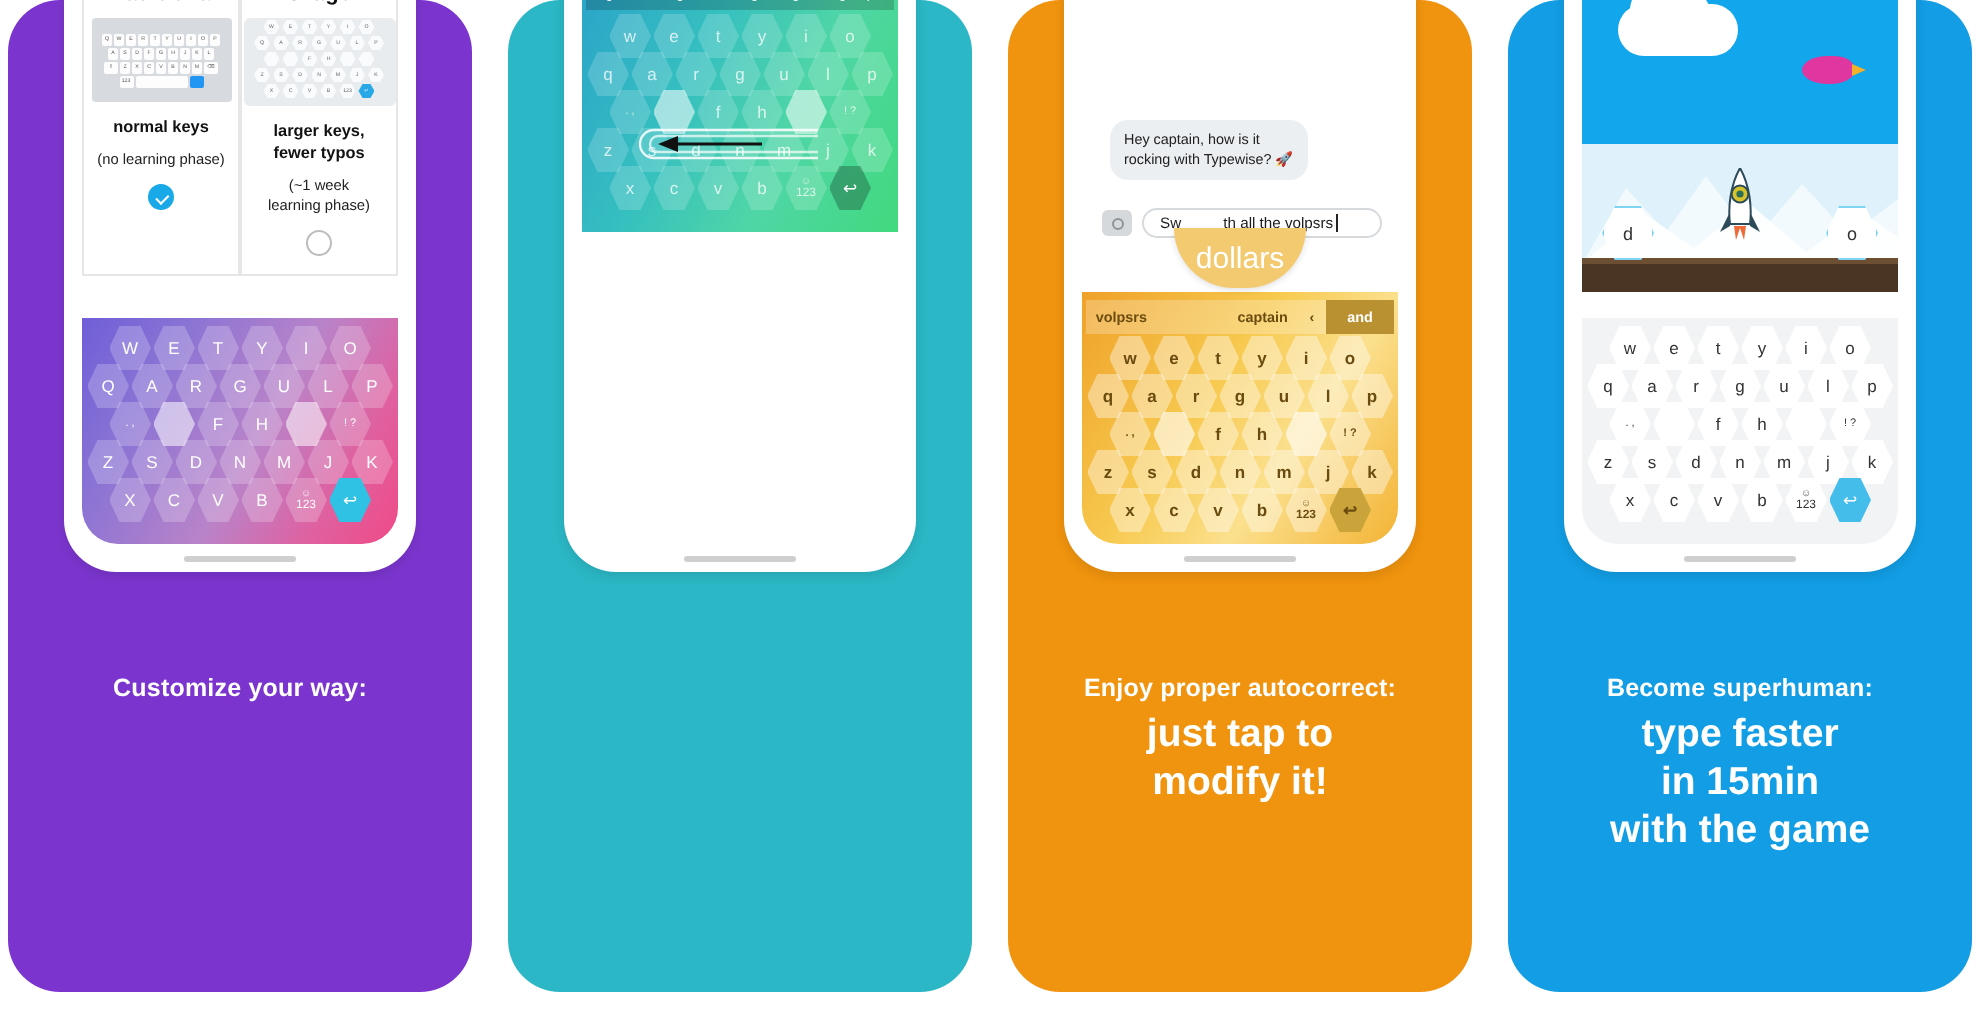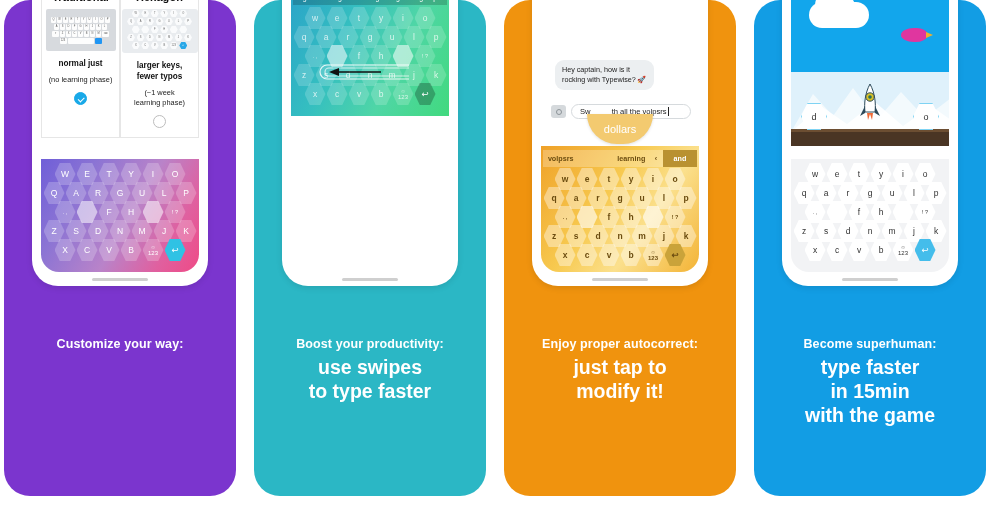--- a/index.html
+++ b/index.html
@@ -60,21 +60,21 @@
 
   
   .kbd.grad3{background:linear-gradient(120deg,#f2a01e 0%,#f6c242 35%,#fbdb74 60%,#f8c council 100%);}
   .kbd.grad3{background:linear-gradient(125deg,#efa128 0%,#f7c94f 40%,#fbe08d 65%,#f3b335 100%);font-weight:bold;}
   .hex.o{background:rgba(255,255,255,.40);color:#6b4c10;}
   .hex.o.blank{background:rgba(255,255,255,.62);}
   .hex.o.enter{background:#caa33a;color:#6b4c10;}
   .sugg3{display:flex;align-items:center;height:17px;font-size:7.2px;color:#6b4c10;background:rgba(255,255,255,.25);}
   .sugg3 span{flex:1;text-align:center;}
   .sugg3 .and{background:#b99131;color:#fff;flex:0 0 34px;height:17px;line-height:17px;}
-  .popup{position:absolute;left:50%;transform:translateX(-50%);top:128px;width:66px;height:30px;border-radius:0 0 33px 33px;background:#f3ca70;display:flex;align-items:center;justify-content:center;font-size:11px;color:#fff;z-index:5;box-shadow:0 1px 3px rgba(0,0,0,.12);}
+  .popup{position:absolute;left:50%;transform:translateX(-50%);top:128px;width:66px;height:30px;border-radius:0 0 33px 33px;background:#f3ca70;display:flex;align-items:center;justify-content:center;font-size:15px;color:#fff;z-index:5;box-shadow:0 1px 3px rgba(0,0,0,.12);}
 
   
   .game{position:absolute;left:0;right:0;top:0;height:160px;background:#12a6ec;overflow:hidden;}
   .cloud{position:absolute;left:18px;top:16px;width:60px;height:26px;background:#fff;border-radius:16px;}
   .cloud:before{content:"";position:absolute;left:6px;top:-10px;width:26px;height:26px;background:#fff;border-radius:50%;}
   .cloud:after{content:"";position:absolute;left:26px;top:-6px;width:20px;height:20px;background:#fff;border-radius:50%;}
   .mountains{position:absolute;left:0;right:0;bottom:14px;height:60px;background:#dff1fb;}
   .ground{position:absolute;left:0;right:0;bottom:0;height:14px;background:#4a3524;border-top:3px solid #6c4e32;}
   .bird{position:absolute;right:22px;top:42px;width:26px;height:14px;background:#e0369f;border-radius:50% 40% 45% 50%;}
   .bird:after{content:"";position:absolute;right:-6px;top:4px;width:0;height:0;border-left:7px solid #f2b02c;border-top:3px solid transparent;border-bottom:3px solid transparent;}
@@ -137,21 +137,21 @@
                     <span class="mk">N</span>
                     <span class="mk">M</span>
                     <span class="mk sm">⌫</span>
                   </div>
                 <div class="mk-row">
                     <span class="mk sm">123</span>
                     <span class="mk wide"></span>
                     <span class="mk blue sm"></span>
                   </div>
               </div>
-              <div class="card-sub">normal just</div>
+              <div class="card-sub">normal keys</div>
               <div class="card-note">(no learning phase)</div>
               <div class="radio on"></div>
             </div>
             <div class="card">
               <div class="card-title">Hexagon</div>
               <div class="mini-hex">
                 <div class="mh-row">
                     <span class="mh">W</span>
                     <span class="mh">E</span>
                     <span class="mh">T</span>
@@ -342,25 +342,20 @@
                 <polygon points="20,13 30,9 30,17" fill="#111"></polygon>
               </svg>
             </div>
           </div>
 
         </div>
         <div class="home-bar"></div>
       </div>
     </div>
 
-    <div class="tag">
-      <div class="small">Boost your productivity:</div>
-      <div class="big" style="white-space:pre-line">use swipes
-to type faster</div>
-    </div>
   </div>
 
   <div class="panel" style="background:#F0930E">
     <div class="phone-wrap">
       <div class="phone">
         <div class="screen">
 
           <div class="bubble" style="white-space:pre-line;top:74px;max-width:124px">Hey captain, how is it
 rocking with Typewise? 🚀</div>
 
@@ -369,21 +364,21 @@
             <div class="textfield">
                 <span style="white-space:pre">Sw          th all the volpsrs</span>
                 <span class="caret"></span>
               </div>
           </div>
 
           <div class="kbd grad3" style="height:126px">
             <div class="sugg3">
               <span>volpsrs</span>
               <span style="opacity:0">dollars</span>
-              <span>learning</span>
+              <span>captain</span>
               <span style="flex:0 0 14px">‹</span>
               <span class="and">and</span>
             </div>
             <div class="krow r1" style="margin-top:1px">
               <span class="hex o">w</span>
               <span class="hex o">e</span>
               <span class="hex o">t</span>
               <span class="hex o">y</span>
               <span class="hex o">i</span>
               <span class="hex o">o</span>

